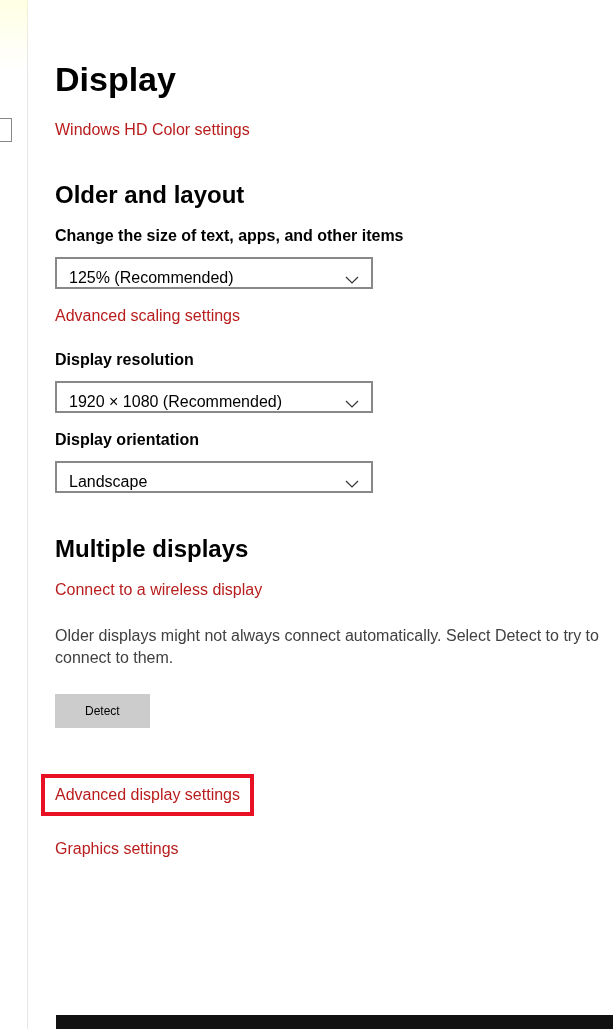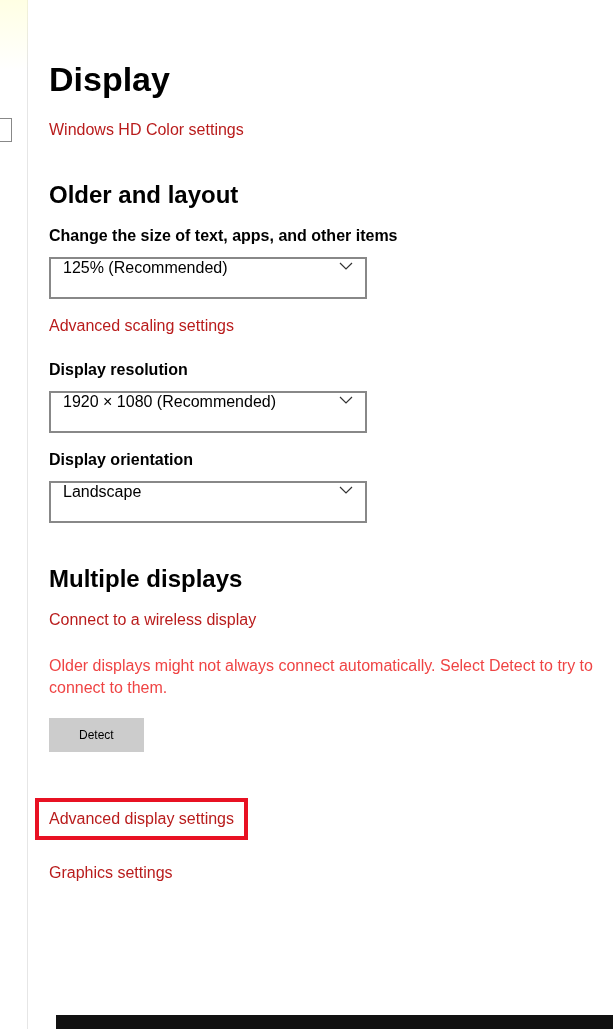--- a/index.html
+++ b/index.html
@@ -36,21 +36,21 @@
       position: absolute;
       left: -10px;
       top: 118px;
       width: 22px;
       height: 24px;
       border: 1px solid #888;
       background: #fff;
     }
     .content {
       position: absolute;
-      left: 49px;
+      left: 55px;
       top: 0;
       right: 0;
       padding-top: 60px;
     }
     .page-title {
       font-size: 34px;
       font-weight: 600;
       color: #000;
       margin-bottom: 22px;
     }
@@ -73,42 +73,42 @@
       margin-bottom: 18px;
     }
     .field-label {
       font-size: 16px;
       color: #000;
       margin-bottom: 12px;
       font-weight: bold;
     }
     .dropdown {
       width: 318px;
-      height: 42px;
+      height: 32px;
       border: 2px solid #888;
       background: #fff;
       display: flex;
-      align-items: flex-start;
+      align-items: flex-end;
       justify-content: space-between;
       padding: 0 12px;
       cursor: pointer;
       margin-bottom: 18px;
     }
     .dropdown-text {
       font-size: 16px;
       color: #000;
     }
     .chevron {
       width: 14px;
       height: 14px;
     }
     .body-text {
       font-size: 16px;
-      color: #ef4444;
-      margin-bottom: 18px;
+      color: #404040;
+      margin-bottom: 24px;
       line-height: 1.4;
     }
     .button {
       background: #ccc;
       border: none;
       padding: 10px 30px;
       font-size: 12px;
       color: #000;
       cursor: pointer;
       margin-bottom: 20px;

